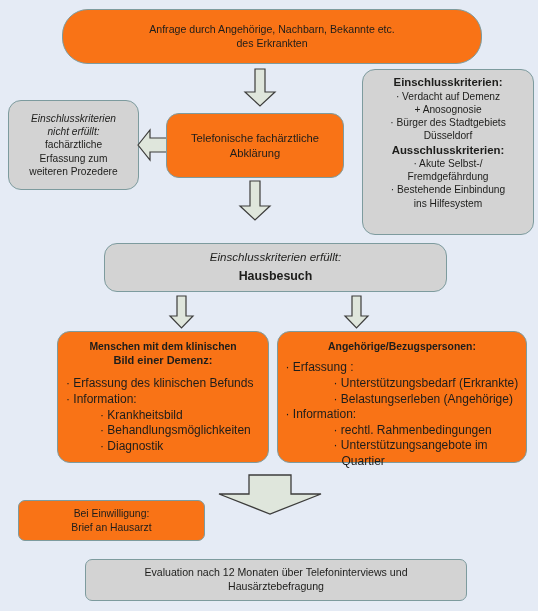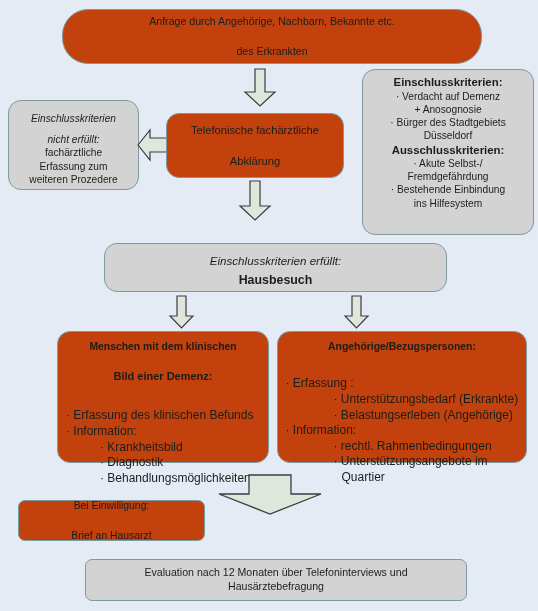--- a/index.html
+++ b/index.html
@@ -15,29 +15,29 @@
 
   .node{
     position:absolute;
     box-sizing:border-box;
     border:1.3px solid #7d9b9e;
     display:flex;flex-direction:column;
     align-items:center;justify-content:center;
     text-align:center;
     line-height:1.28;
   }
-  .light{background:#c2410c;gap:16px;}
+  .light{background:#f97316;}
   .grey{background:#d3d3d3;}
   .r-lg{border-radius:26px;}
   .r-md{border-radius:13px;}
   .r-sm{border-radius:7px;}
 
   .t{display:block;}
   .bold{font-weight:bold;}
-  .ital{font-style:italic;margin-top:8px;}
+  .ital{font-style:italic;}
 
   .bullets{
     width:100%;
     text-align:center;
     font-size:12px;
     line-height:1.3;
   }
   .bl-left{text-align:left;}
   .ind{padding-left:34px;}
   .ind2{padding-left:48px;}
@@ -117,22 +117,22 @@
     </svg>
   </div>
 
   <div class="node light r-md" style="left:57px;top:331px;width:212px;height:132px;padding:8px 6px;justify-content:flex-start;">
     <span class="t bold" style="font-size:10.4px;">Menschen mit dem klinischen</span>
     <span class="t bold" style="font-size:11px;">Bild einer Demenz:</span>
     <div class="bullets bl-left" style="margin-top:9px;padding-left:4px;">
       <span class="t">· Erfassung des klinischen Befunds</span>
       <span class="t">· Information:</span>
       <span class="t ind">· Krankheitsbild</span>
+      <span class="t ind">· Behandlungsmöglichkeiten</span>
       <span class="t ind">· Diagnostik</span>
-      <span class="t ind">· Behandlungsmöglichkeiten</span>
     </div>
   </div>
 
   <div class="node light r-md" style="left:277px;top:331px;width:250px;height:132px;padding:8px 6px;justify-content:flex-start;">
     <span class="t bold" style="font-size:10.4px;">Angehörige/Bezugspersonen:</span>
     <div class="bullets bl-left" style="margin-top:7px;padding-left:3px;">
       <span class="t">· Erfassung :</span>
       <span class="t ind2">· Unterstützungsbedarf (Erkrankte)</span>
       <span class="t ind2">· Belastungserleben (Angehörige)</span>
       <span class="t">· Information:</span>

